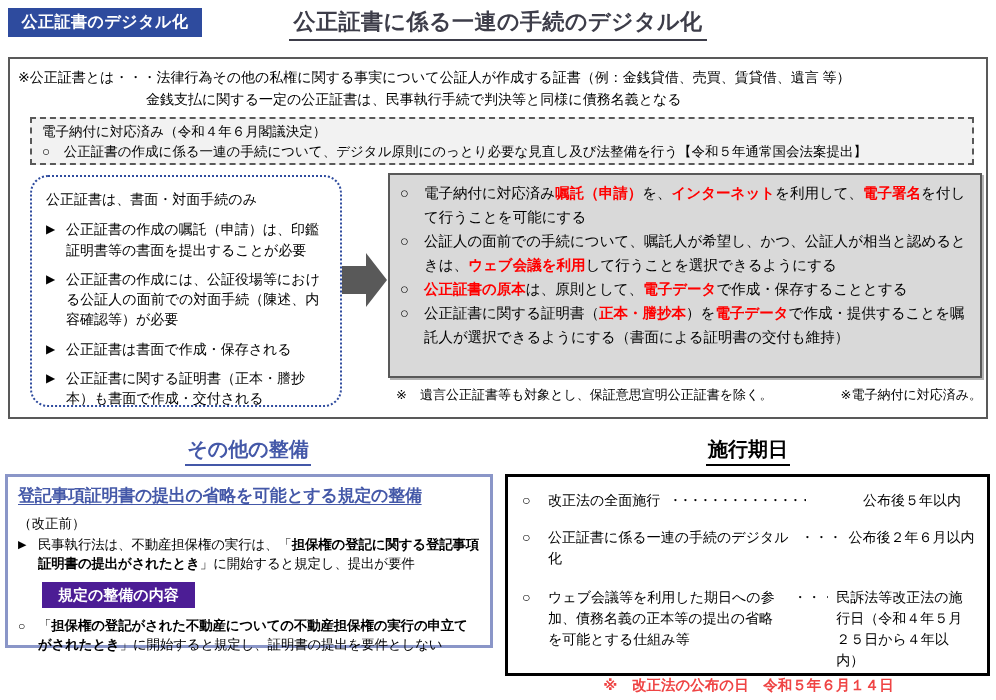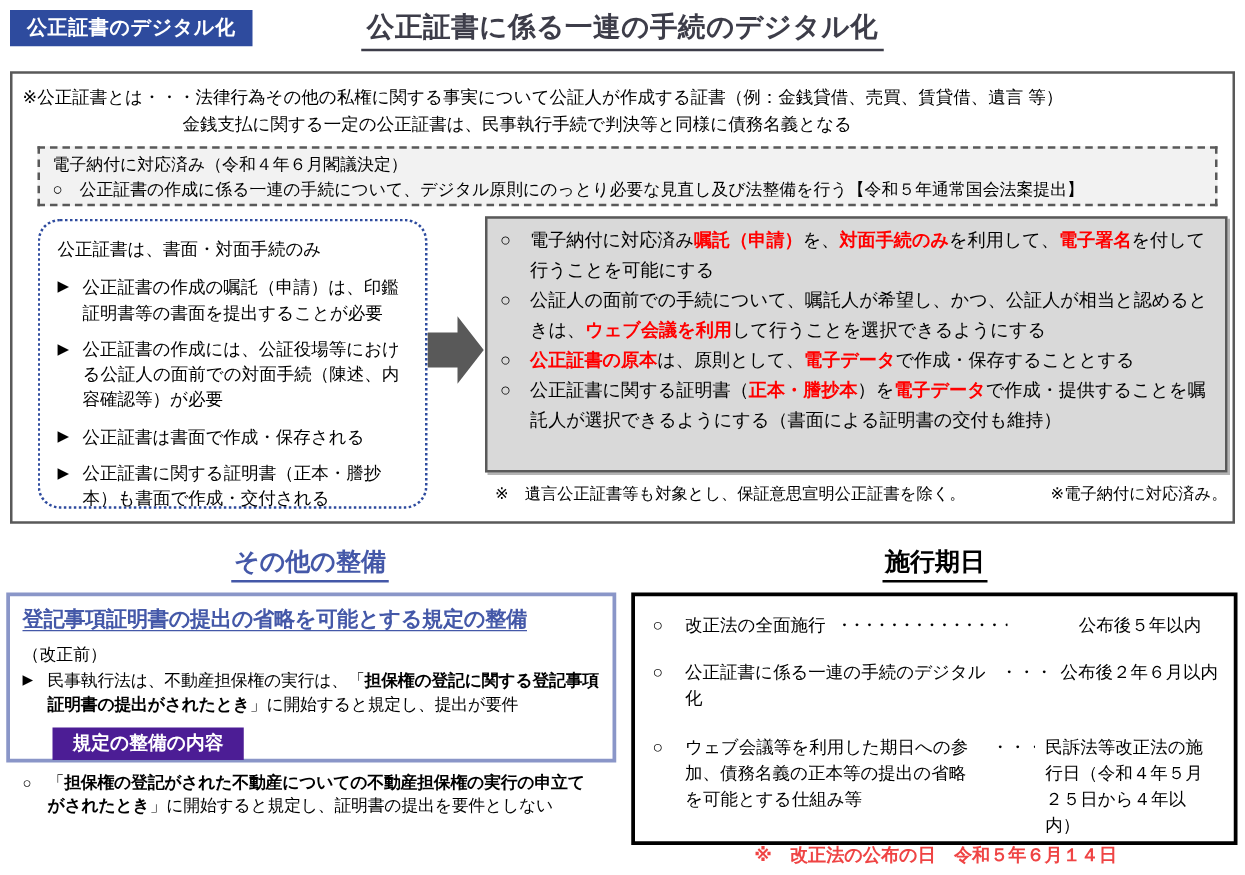--- a/index.html
+++ b/index.html
@@ -84,21 +84,21 @@
   
   .sec-heading { top:436px; text-align:center; font-size:20px; font-weight:bold; }
   .sec-heading span { display:inline-block; padding:0 2px 1px 2px; }
   .other-heading { left:0; width:496px; color:#4458A8; }
   .other-heading span { border-bottom:2px solid #4458A8; }
   .enforce-heading { left:500px; width:496px; color:#000; }
   .enforce-heading span { border-bottom:2px solid #000; }
 
   
   .other-box {
-    left:5px; top:474px; width:488px; height:136px;
+    left:5px; top:474px; width:488px; height:174px;
     border:3px solid #8A96C8; background:#fff;
     padding:7px 10px 6px 10px;
     font-size:14px; line-height:1.42;
   }
   .other-box .ob-title {
     font-size:17px; font-weight:bold; color:#4458A8;
     text-decoration:underline; text-underline-offset:3px;
     margin-bottom:6px; letter-spacing:-0.3px;
   }
   .other-box .ob-before-label { font-size:13.5px; margin-bottom:2px; }
@@ -178,21 +178,21 @@
   </div>
 </div>
 
 <svg class="abs flow-arrow" viewBox="0 0 46 56">
   <polygon points="0,14 24,14 24,1 45,28 24,55 24,42 0,42" fill="#595959"></polygon>
 </svg>
 
 <div class="abs digital-box">
   <div class="db-bullet">
     <span class="marker">○</span>
-    <span class="btext"><span>電子納付に対応済み</span><span class="em-red">嘱託（申請）</span><span>を、</span><span class="em-red">対面手続のみ</span><span>を利用して、</span><span class="em-red">電子署名</span><span>を付して行うことを可能にする</span></span>
+    <span class="btext"><span>電子納付に対応済み</span><span class="em-red">嘱託（申請）</span><span>を、</span><span class="em-red">インターネット</span><span>を利用して、</span><span class="em-red">電子署名</span><span>を付して行うことを可能にする</span></span>
   </div>
   <div class="db-bullet">
     <span class="marker">○</span>
     <span class="btext"><span>公証人の面前での手続について、嘱託人が希望し、かつ、公証人が相当と認めるときは、</span><span class="em-red">ウェブ会議を利用</span><span>して行うことを選択できるようにする</span></span>
   </div>
   <div class="db-bullet">
     <span class="marker">○</span>
     <span class="btext"><span class="em-red">公正証書の原本</span><span>は、原則として、</span><span class="em-red">電子データ</span><span>で作成・保存することとする</span></span>
   </div>
   <div class="db-bullet">

